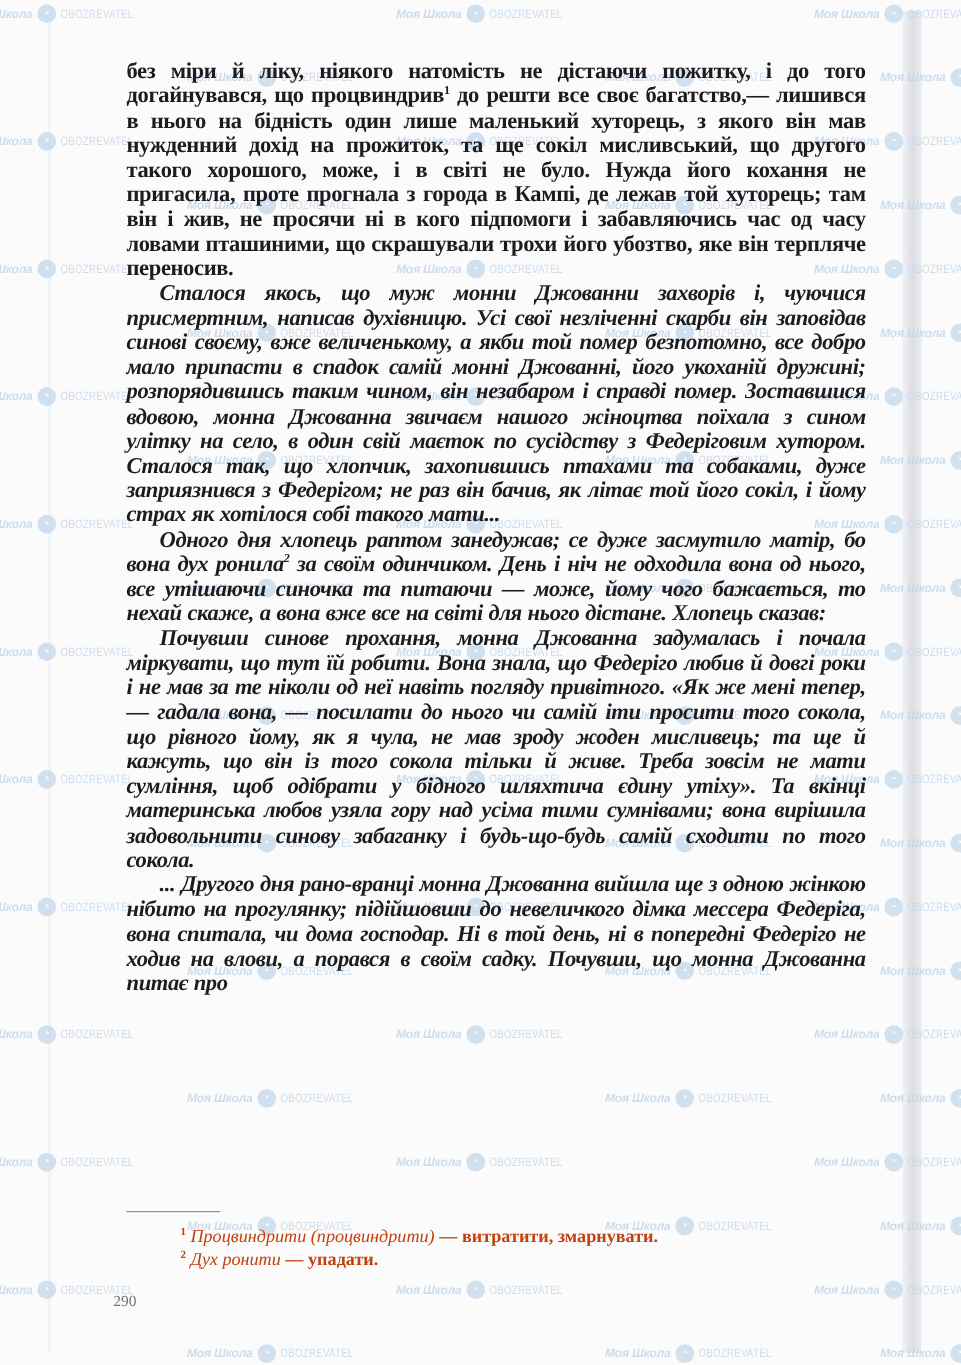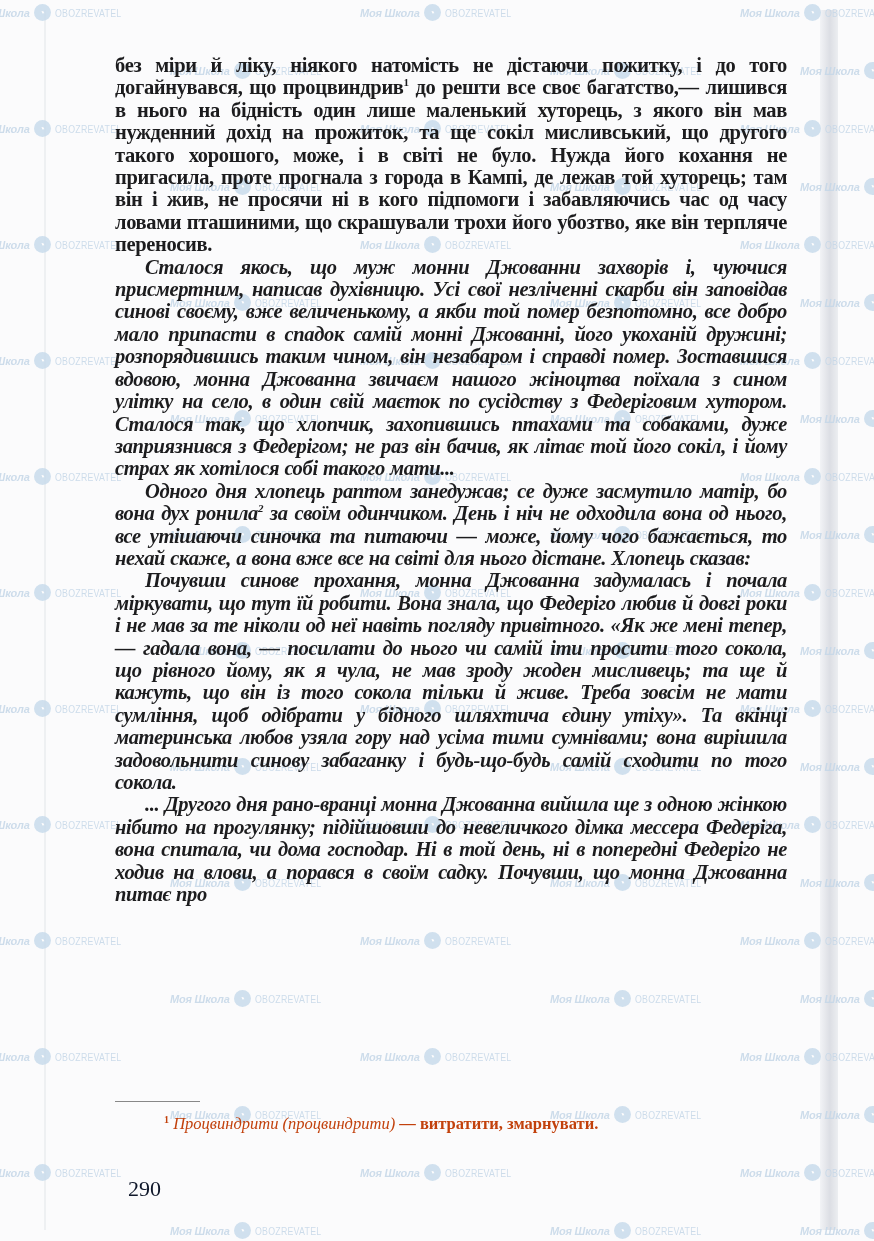--- a/index.html
+++ b/index.html
@@ -46,21 +46,21 @@
   .footnote-rule {
     position: absolute; left: 115px; top: 1101px; width: 85px; height: 1px;
     background: #888; z-index: 2;
   }
   .footnotes { position: absolute; left: 164px; top: 1113px; z-index: 2; color: #c2410c; }
   .footnote { font-size: 16.5px; line-height: 21px; white-space: nowrap; }
   .footnote .fn-num { font-size: 10px; vertical-align: super; line-height: 0; font-weight: bold; }
   .footnote .fn-term { font-style: italic; font-weight: normal; }
   .footnote .fn-def { font-weight: bold; }
   .page-number {
-    position: absolute; left: 128px; top: 1176px; font-size: 22px; color: #0f172a; z-index: 2;
+    position: absolute; left: 103px; top: 1176px; font-size: 14px; color: #737373; z-index: 2;
   }
 </style>
 </head>
 <body>
 
 <div class="page-shadow-left"></div>
 <div class="page-edge-right"></div>
 
 <div class="watermark-layer" id="wm-layer">
     <div class="wm" style="left: -30px; top: 4px;">
@@ -392,15 +392,19 @@
   <p class="para indent">... Другого дня рано-вранці монна Джованна вийшла ще з одною жінкою нібито на прогулянку; підійшовши до невеличкого дімка мессера Федеріга, вона спитала, чи дома господар. Ні в той день, ні в попередні Федеріго не ходив на влови, а порався в своїм садку. Почувши, що монна Джованна питає про</p>
 </div>
 
 <div class="footnote-rule"></div>
 
 <div class="footnotes">
   <div class="footnote">
     <span class="fn-num">1</span>
     <span class="fn-term">Процвиндрити (процвиндрити)</span><span class="fn-def"> — витратити, змарнувати.</span>
   </div>
+  <div class="footnote">
+    <span class="fn-num">2</span>
+    <span class="fn-term">Дух ронити</span><span class="fn-def"> — упадати.</span>
+  </div>
 </div>
 
 <div class="page-number">290</div>
 
 </body></html>

